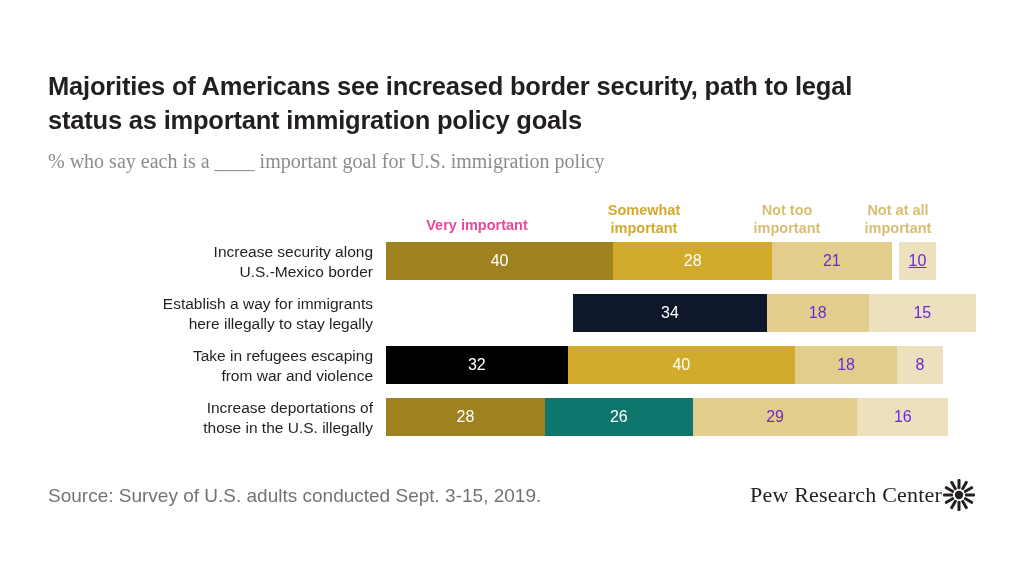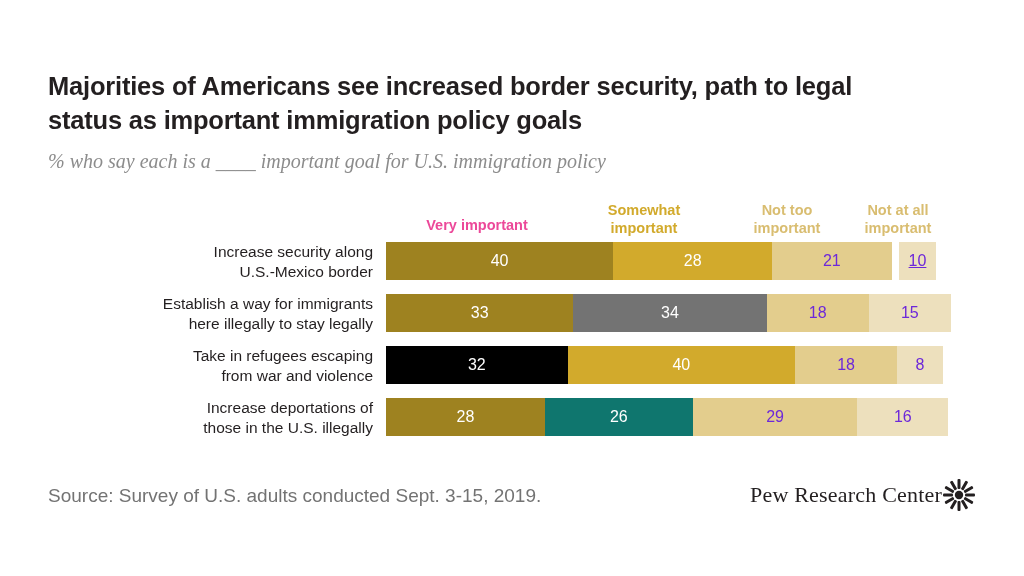--- a/index.html
+++ b/index.html
@@ -31,21 +31,20 @@
     line-height: 1.33;
     color: #231f20;
     letter-spacing: -0.2px;
   }
   .subtitle {
     position: absolute;
     left: 48px;
     top: 150px;
     width: 880px;
     font-family: "Liberation Serif", serif;
-    font-style: italic;
     font-size: 20px;
     color: #8c8c8c;
   }
 
   
   .chart {
     position: absolute;
     left: 48px;
     top: 196px;
     width: 928px;
@@ -204,24 +203,23 @@
           <div class="seg dark-text" style="left: 513px; width: 37px; background: rgb(237, 224, 189); text-decoration: underline;">10</div>
         </div>
       </div>
 
       <div class="row">
         <div class="row-label">
           <div>Establish a way for immigrants</div>
           <div>here illegally to stay legally</div>
         </div>
         <div class="bar-wrap">
-          <div class="seg" style="left: 0px; width: 187.44px; background: rgb(158, 130, 32);">33</div>
-          <div class="seg" style="left: 187.44px; width: 193.12px; background: #737373;">34</div>
+          <div class="seg" style="left: 187.44px; width: 193.12px; background: #0f172a;">34</div>
           <div class="seg dark-text" style="left: 380.56px; width: 102.24px; background: rgb(227, 205, 141);">18</div>
-          <div class="seg dark-text" style="left: 482.8px; width: 82px; background: rgb(237, 224, 189);">15</div>
+          <div class="seg dark-text" style="left: 482.8px; width: 107px; background: rgb(237, 224, 189);">15</div>
         </div>
       </div>
 
       <div class="row">
         <div class="row-label">
           <div>Take in refugees escaping</div>
           <div>from war and violence</div>
         </div>
         <div class="bar-wrap">
           <div class="seg" style="left: 0px; width: 181.76px; background: #000000;">32</div>

